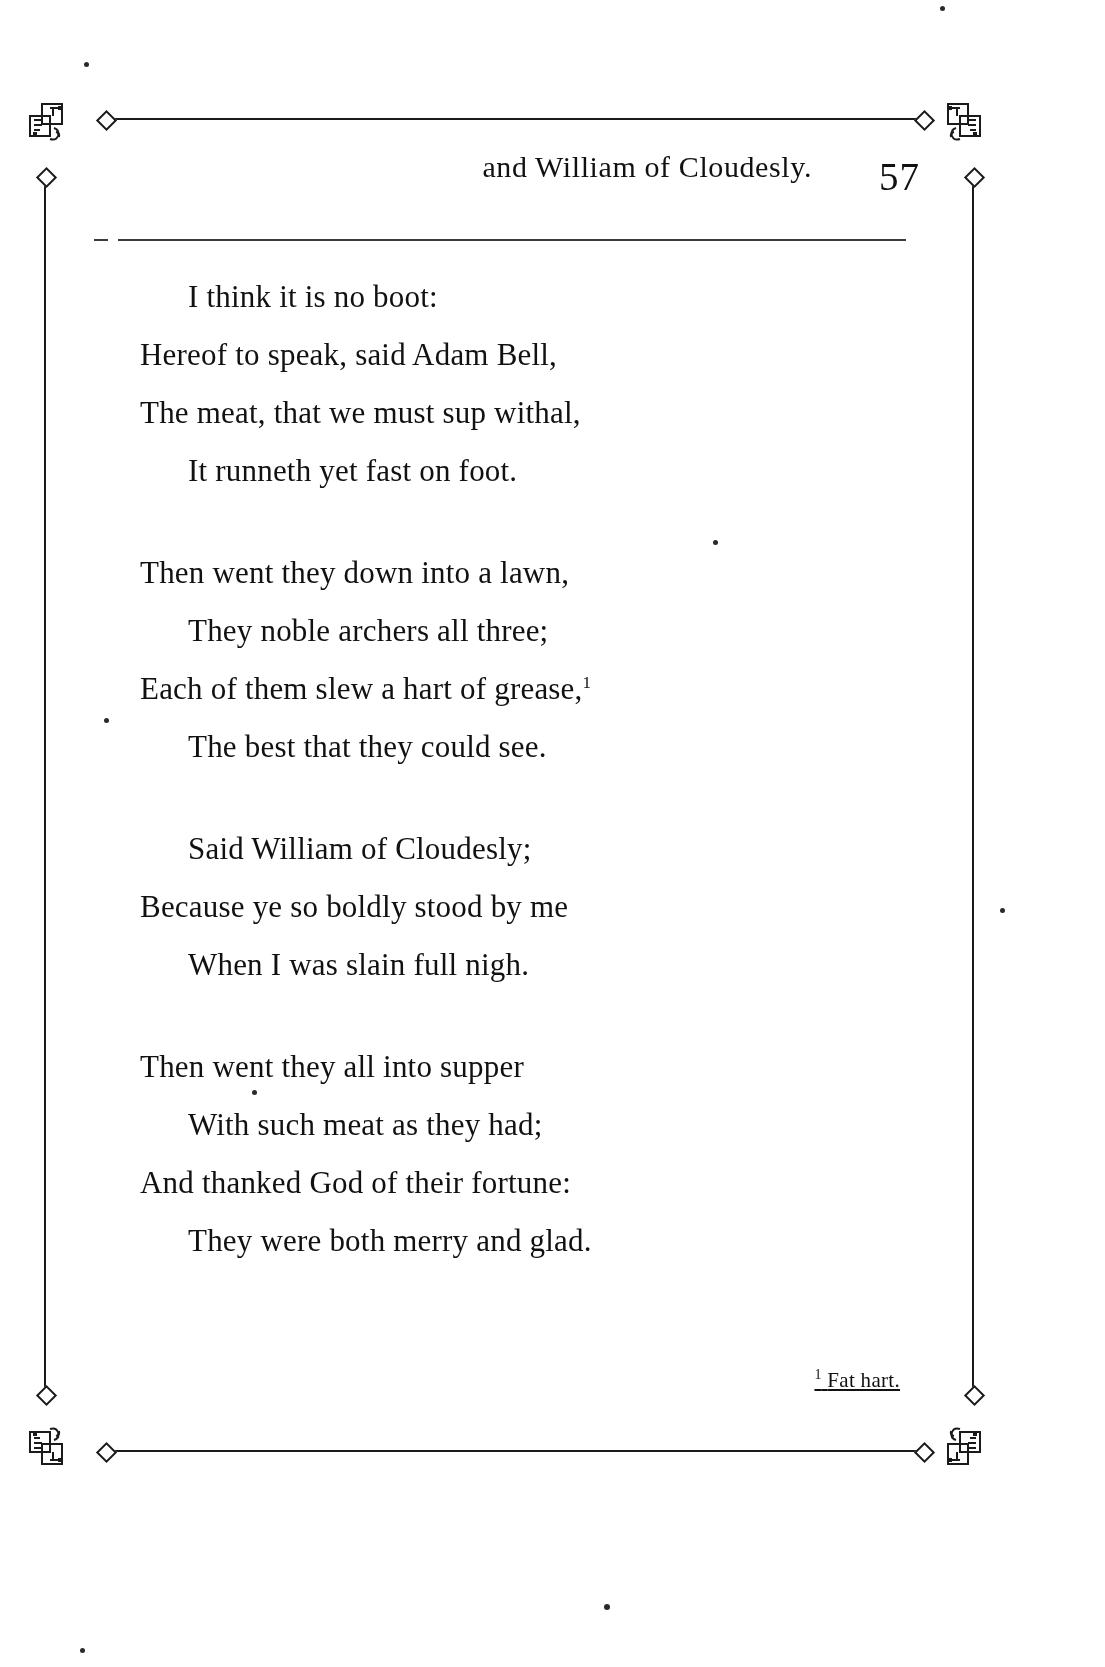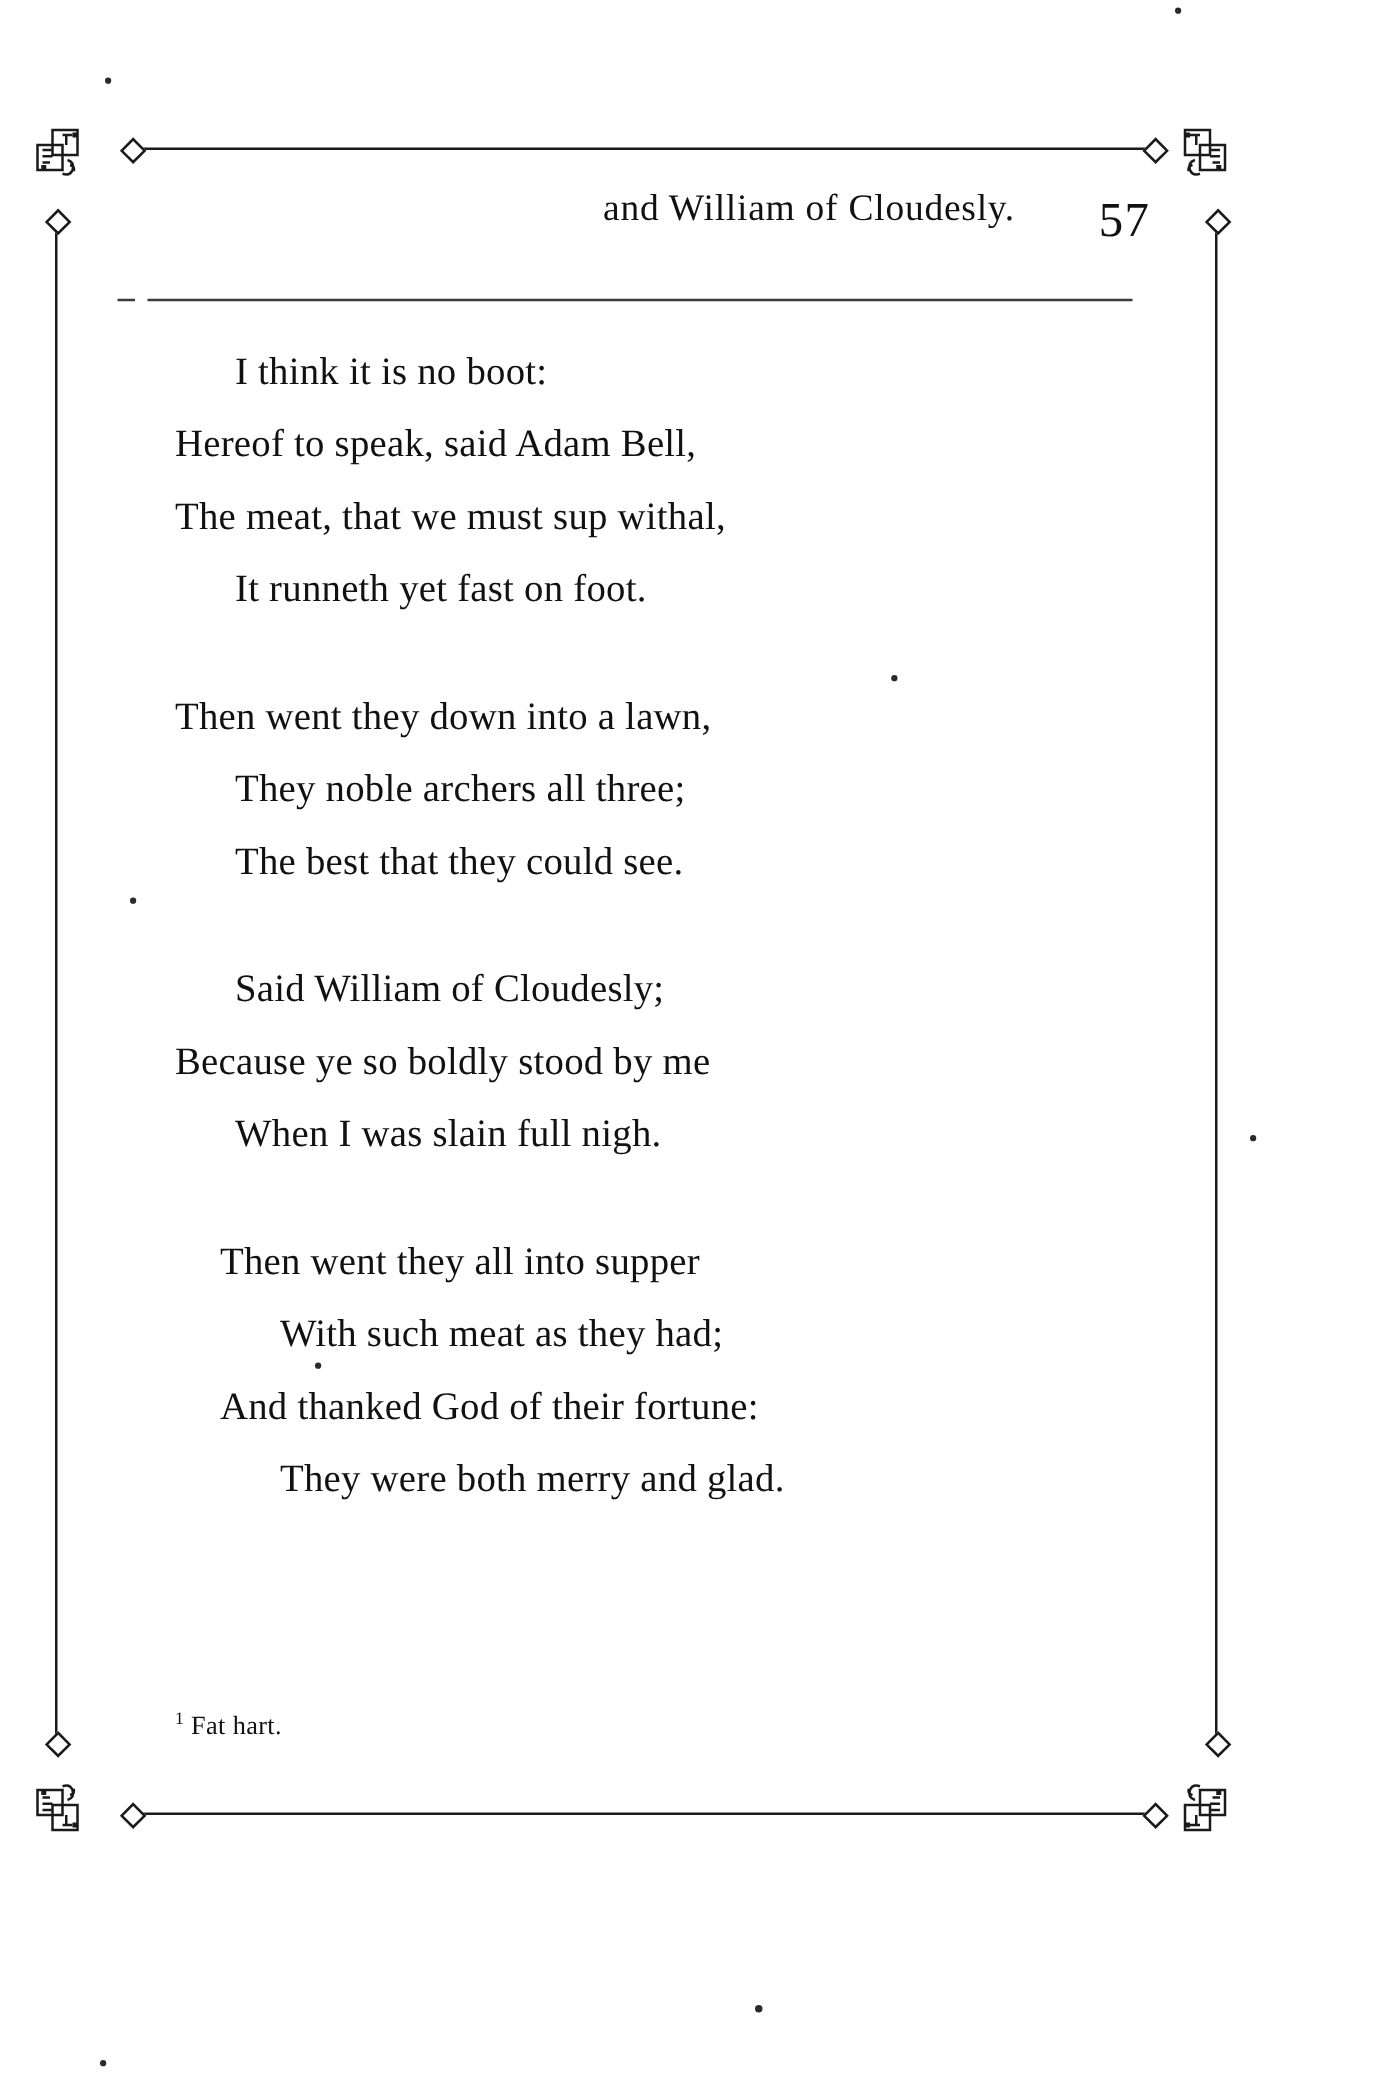--- a/index.html
+++ b/index.html
@@ -108,21 +108,21 @@
   
   #poem {
     position: absolute;
     left: 140px;
     top: 268px;
     width: 760px;
   }
   .stanza {
     margin-bottom: 44px;
   }
-  .stanza:last-of-type { margin-bottom: 0; margin-left: 36px; }
+  .stanza:last-of-type { margin-bottom: 0; }
   .line {
     font-size: 31px;
     line-height: 58px;
     white-space: nowrap;
     letter-spacing: 0.2px;
   }
   .line.indent {
     padding-left: 48px;
   }
   sup.fn {
@@ -130,23 +130,24 @@
     vertical-align: super;
     line-height: 0;
   }
 
   
   #footnote {
     position: absolute;
     left: 140px;
     top: 1368px;
     width: 760px;
-    text-align: left;
+    text-align: right;
     font-size: 21px;
     letter-spacing: 0.3px;
+    text-decoration: underline;
   }
   #footnote sup {
     font-size: 14px;
     vertical-align: super;
     line-height: 0;
   }
 
   
   .speck {
     position: absolute;
@@ -241,20 +242,21 @@
 <div id="poem">
     <div class="stanza">
       <div class="line indent">I think it is no boot:</div>
       <div class="line">Hereof to speak, said Adam Bell,</div>
       <div class="line">The meat, that we must sup withal,</div>
       <div class="line indent">It runneth yet fast on foot.</div>
     </div>
     <div class="stanza">
       <div class="line">Then went they down into a lawn,</div>
       <div class="line indent">They noble archers all three;</div>
+      <div class="line">Each of them slew a hart of grease,<sup class="fn">1</sup></div>
       <div class="line indent">The best that they could see.</div>
     </div>
     <div class="stanza">
       <div class="line indent">Said William of Cloudesly;</div>
       <div class="line">Because ye so boldly stood by me</div>
       <div class="line indent">When I was slain full nigh.</div>
     </div>
     <div class="stanza">
       <div class="line">Then went they all into supper</div>
       <div class="line indent">With such meat as they had;</div>

